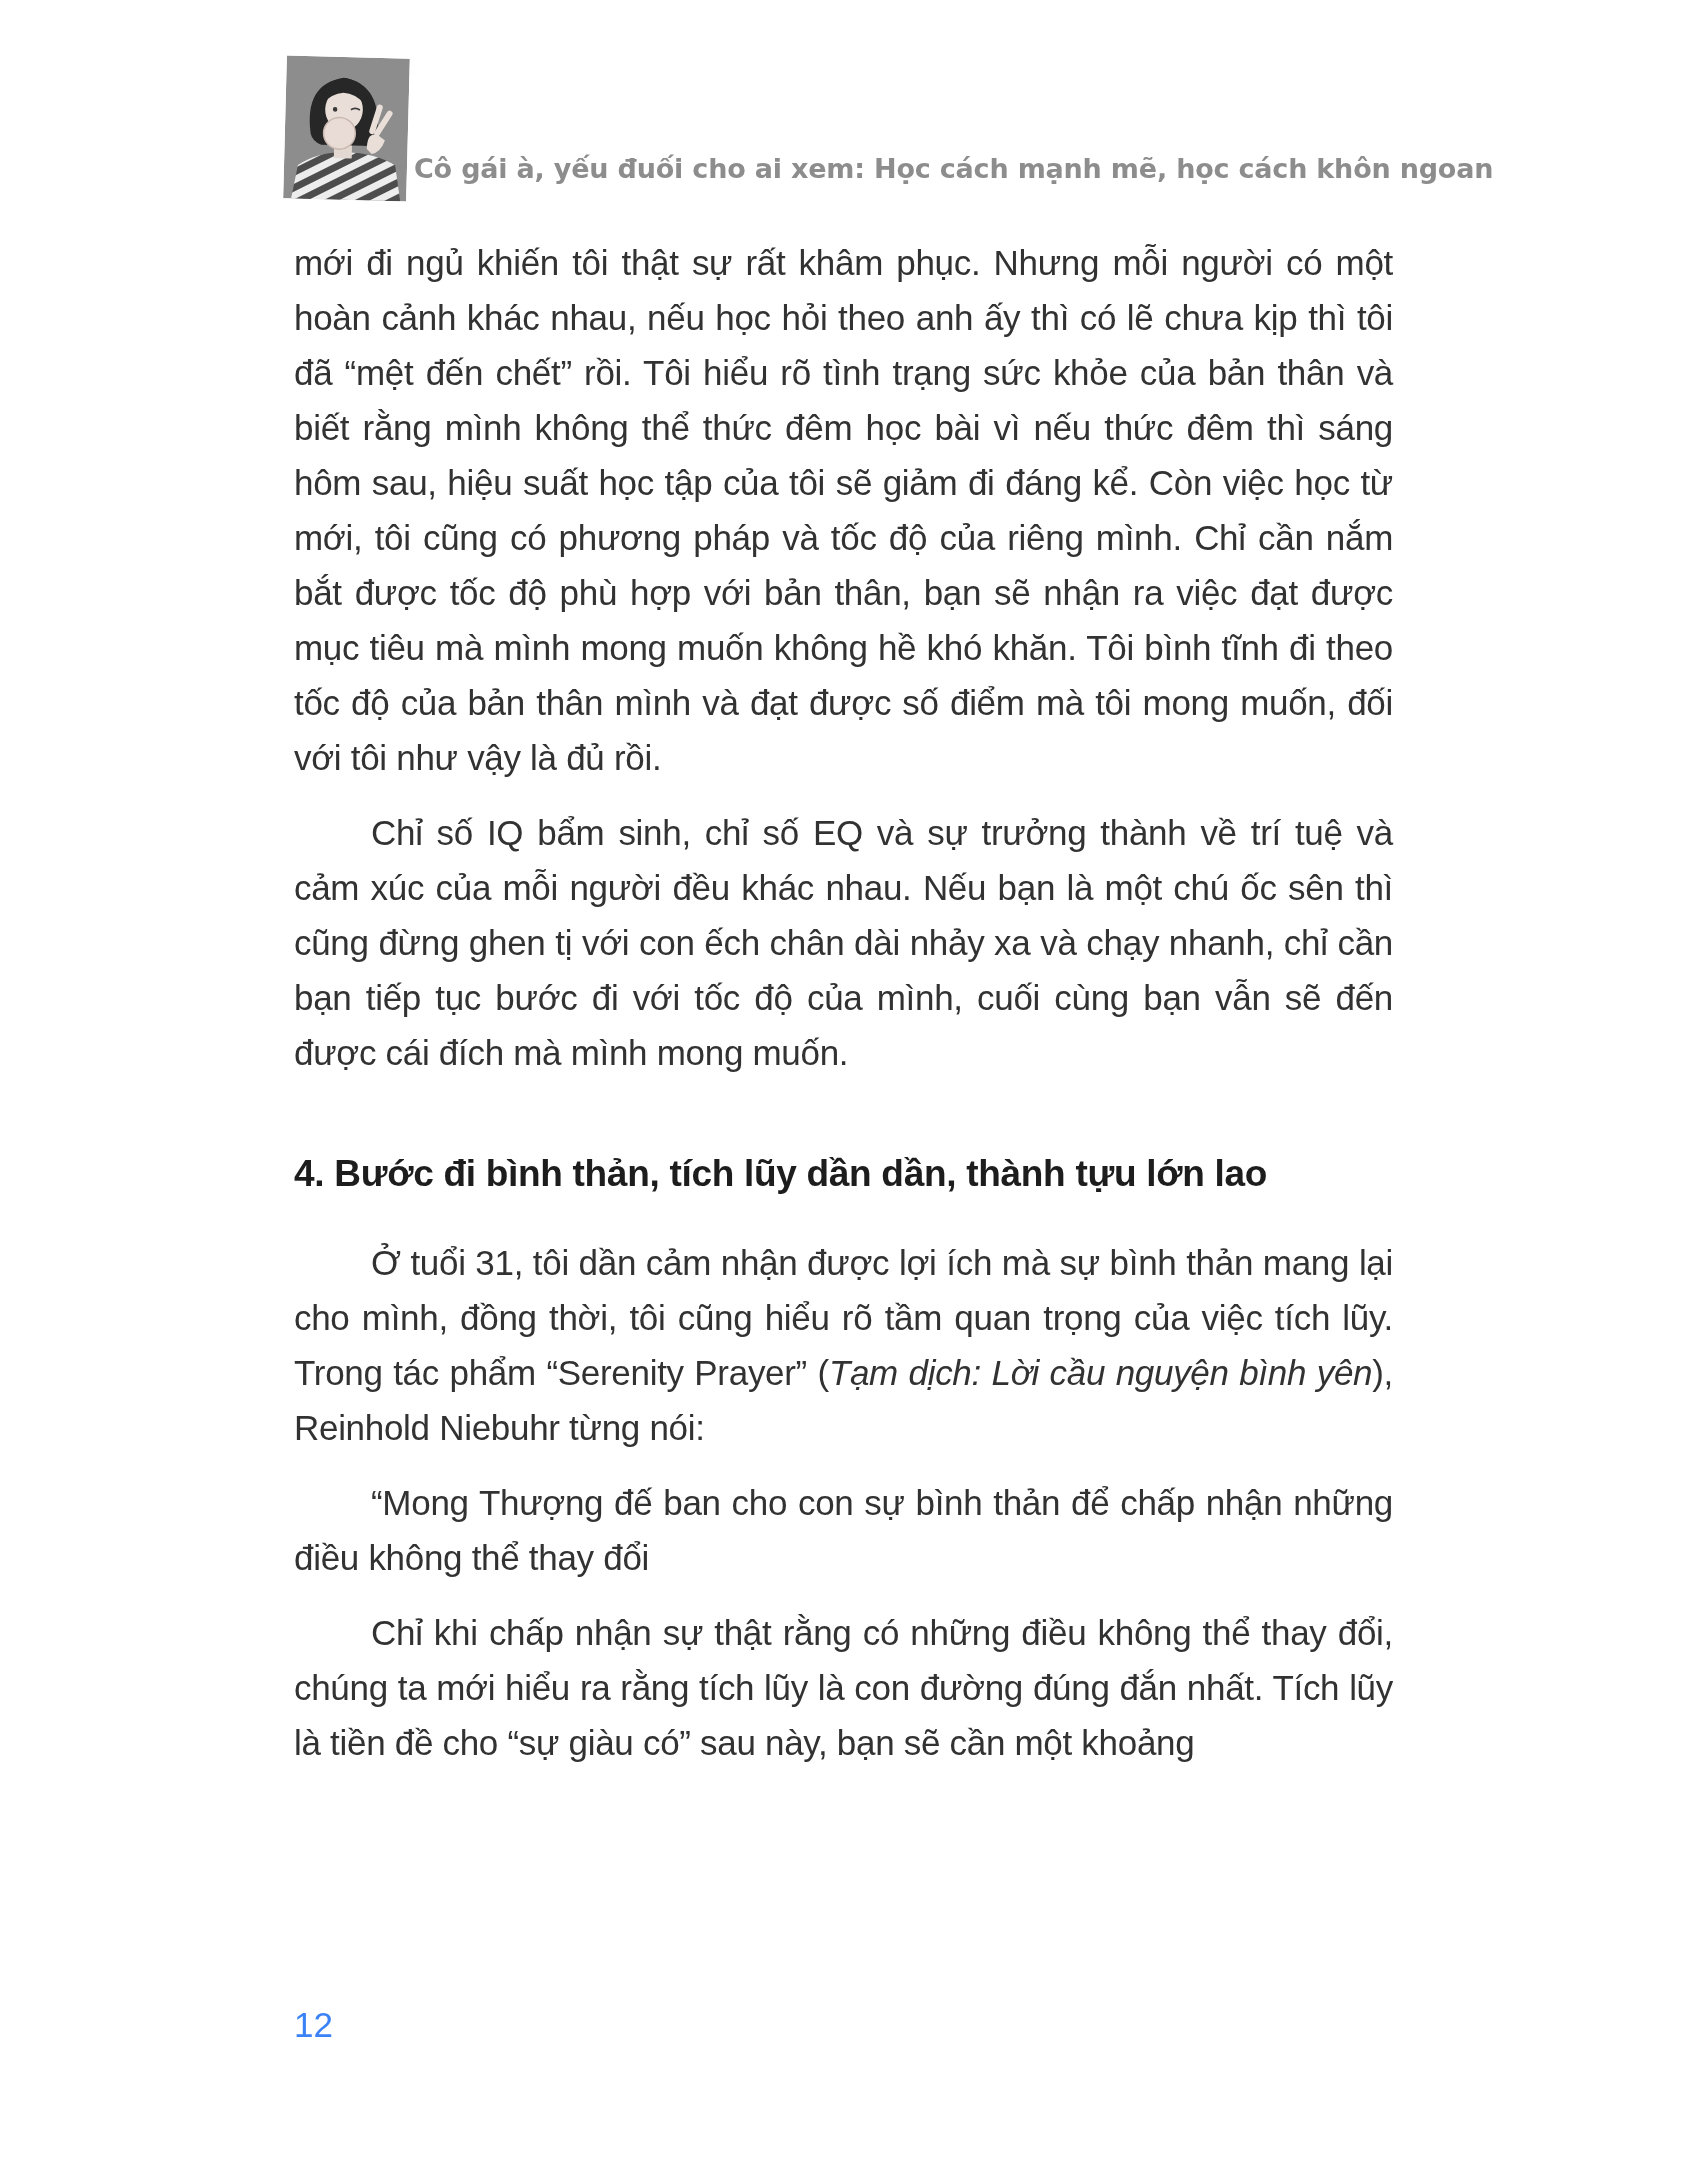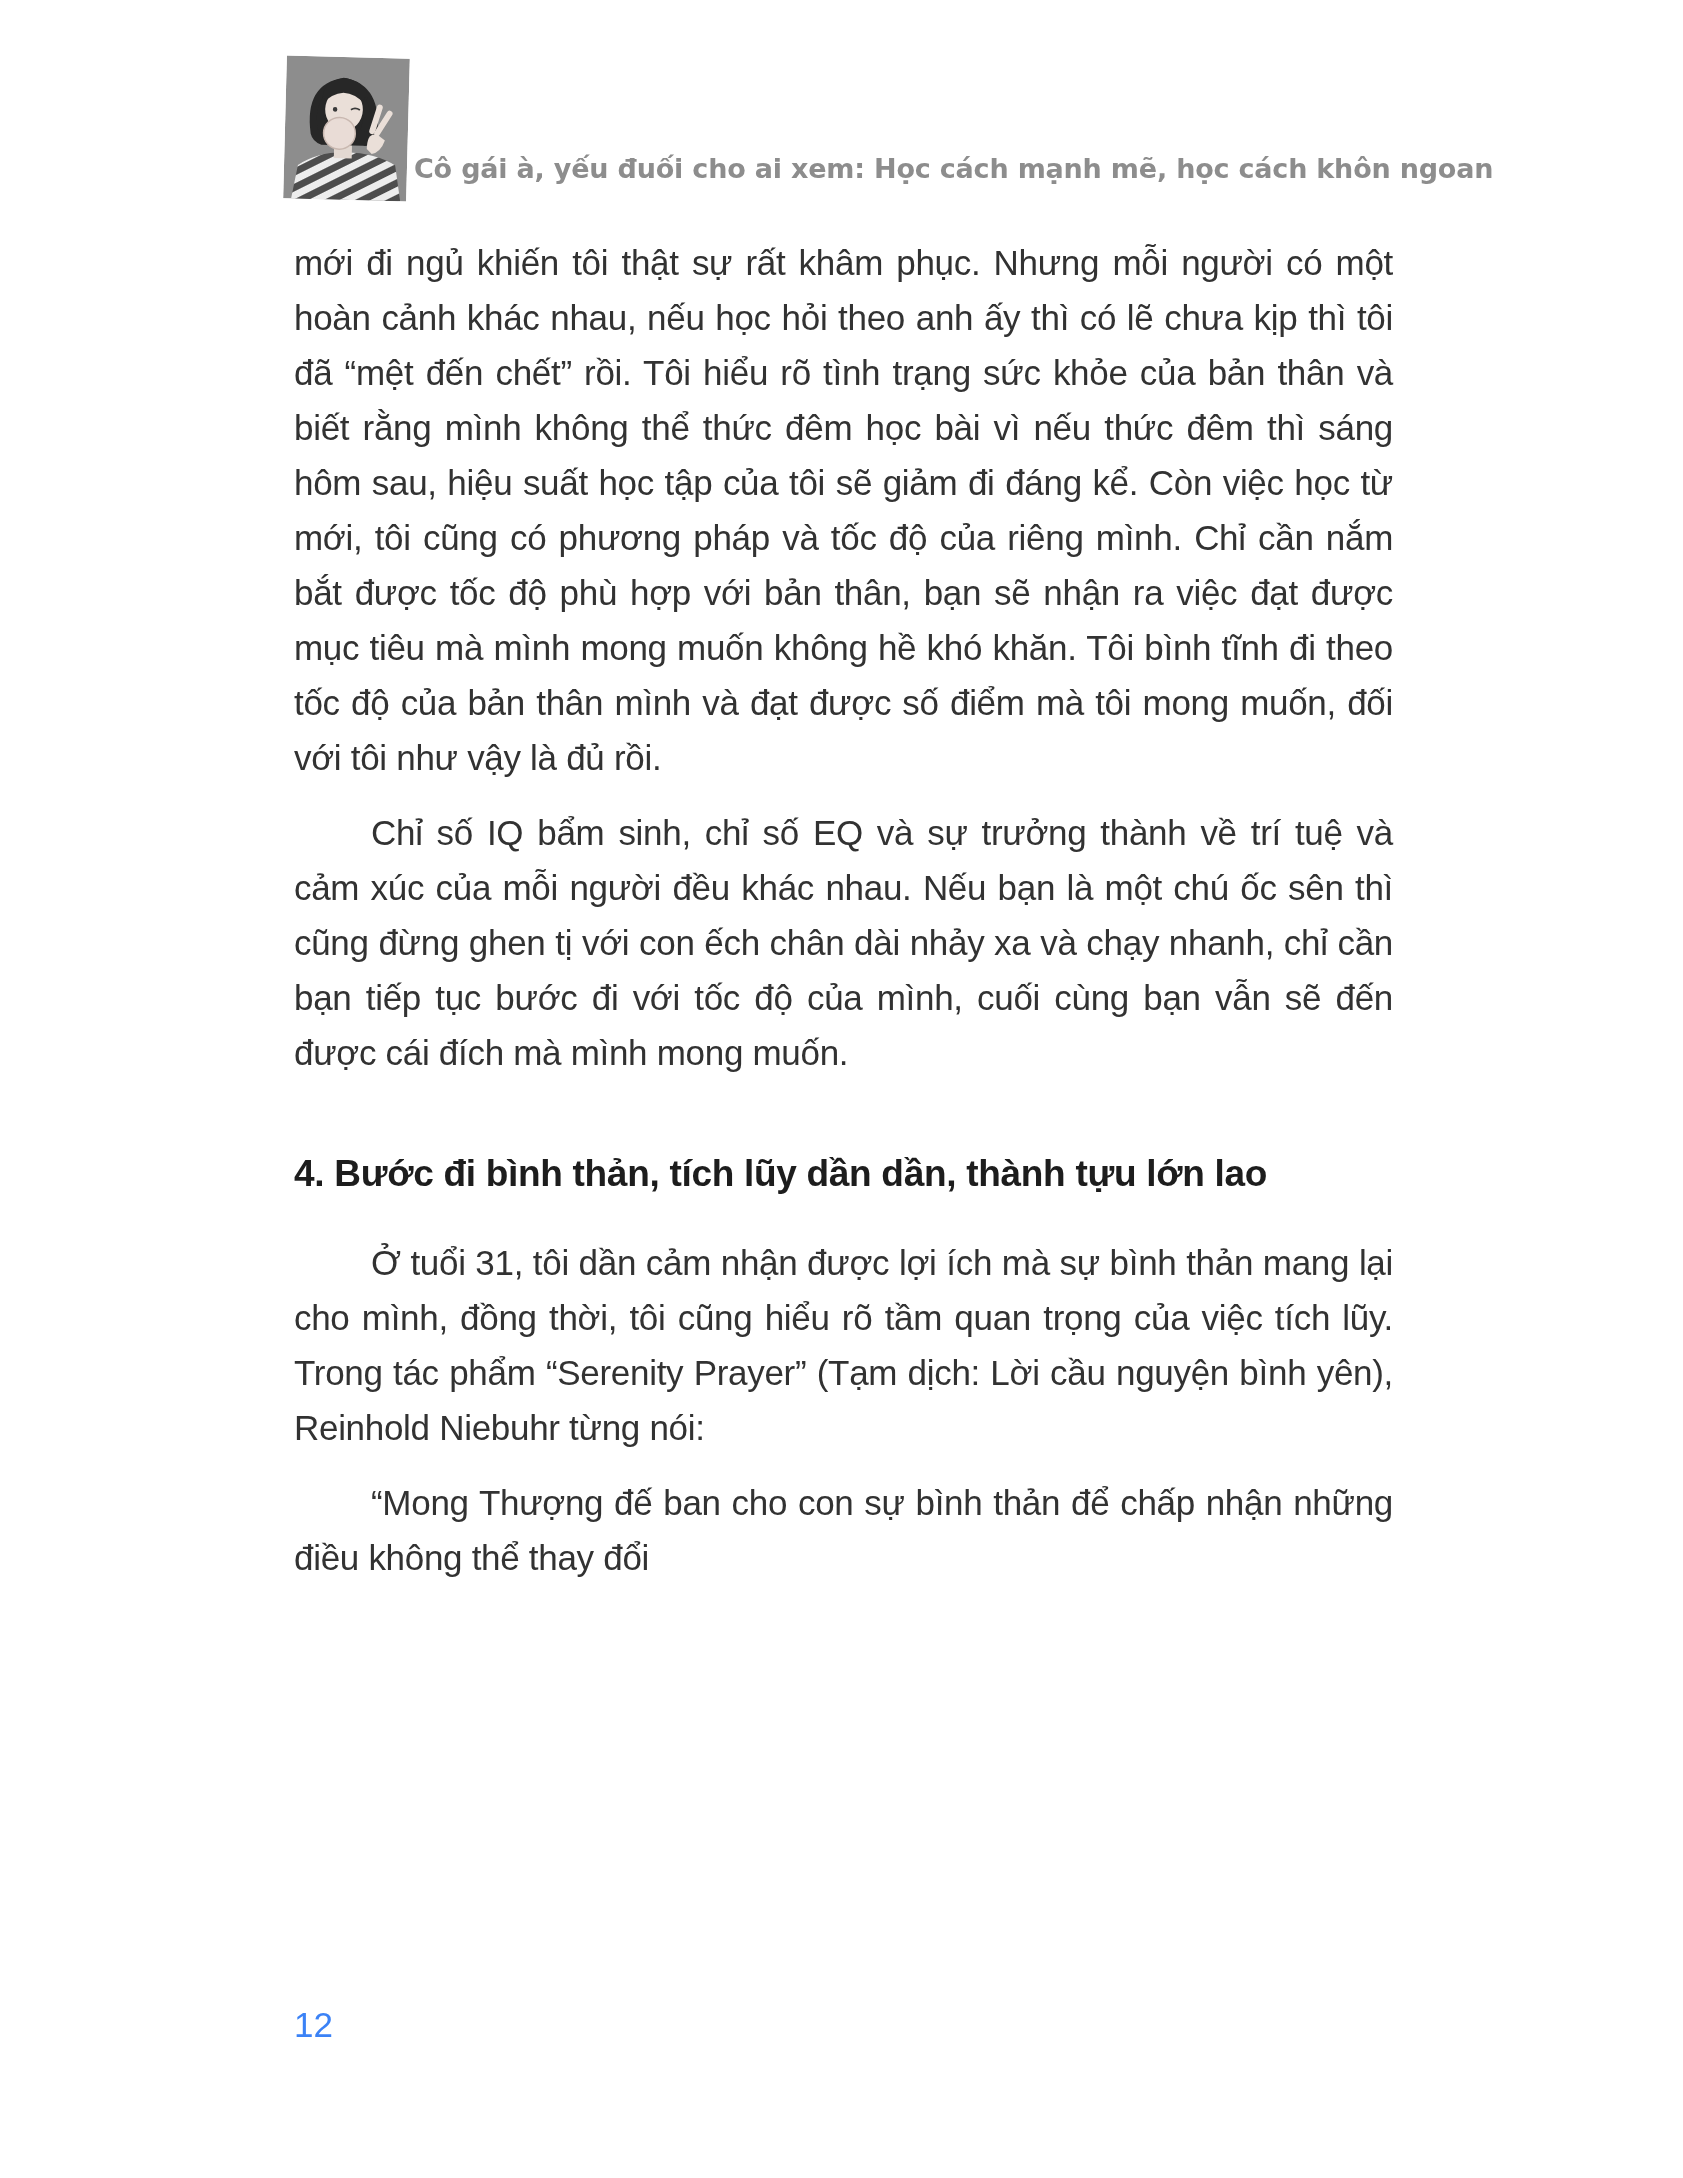--- a/index.html
+++ b/index.html
@@ -53,21 +53,21 @@
   .content p:last-child { margin-bottom: 0; }
   .section-heading {
     font-size: 37px;
     line-height: 50px;
     font-weight: bold;
     color: #1d1d1d;
     letter-spacing: -0.3px;
     margin: 69px 0 36px 0;
     text-align: left;
   }
-  .italic { }
+  .italic { font-style: italic; }
 
   
   .page-number {
     position: absolute;
     left: 294px;
     top: 2004px;
     font-size: 35px;
     line-height: 41px;
     color: #3b82f6;
   }
@@ -120,19 +120,20 @@
     <p class="indent">Chỉ số IQ bẩm sinh, chỉ số EQ và sự trưởng thành về trí tuệ và cảm xúc của mỗi người đều khác nhau. Nếu bạn là một chú ốc sên thì cũng đừng ghen tị với con ếch chân dài nhảy xa và chạy nhanh, chỉ cần bạn tiếp tục bước đi với tốc độ của mình, cuối cùng bạn vẫn sẽ đến được cái đích mà mình mong muốn.</p>
 
     <h2 class="section-heading">4. Bước đi bình thản, tích lũy dần dần, thành tựu lớn lao</h2>
 
     <p class="indent"><span>Ở tuổi 31, tôi dần cảm nhận được lợi ích mà sự bình thản mang lại cho mình, đồng thời, tôi cũng hiểu rõ tầm quan trọng của việc tích lũy. Trong tác phẩm “Serenity Prayer” (</span><span class="italic">Tạm dịch: Lời cầu nguyện bình yên</span><span>), Reinhold Niebuhr từng nói:</span></p>
 
     <p class="indent">“Mong Thượng đế ban cho con sự bình thản để chấp nhận những điều không thể thay đổi</p>
 
 
 
+    <p class="indent">Chỉ khi chấp nhận sự thật rằng có những điều không thể thay đổi, chúng ta mới hiểu ra rằng tích lũy là con đường đúng đắn nhất. Tích lũy là tiền đề cho “sự giàu có” sau này, bạn sẽ cần một khoảng</p>
 
   </div>
 
   <div class="page-number">12</div>
 
 </div>
 
 
 </body></html>

